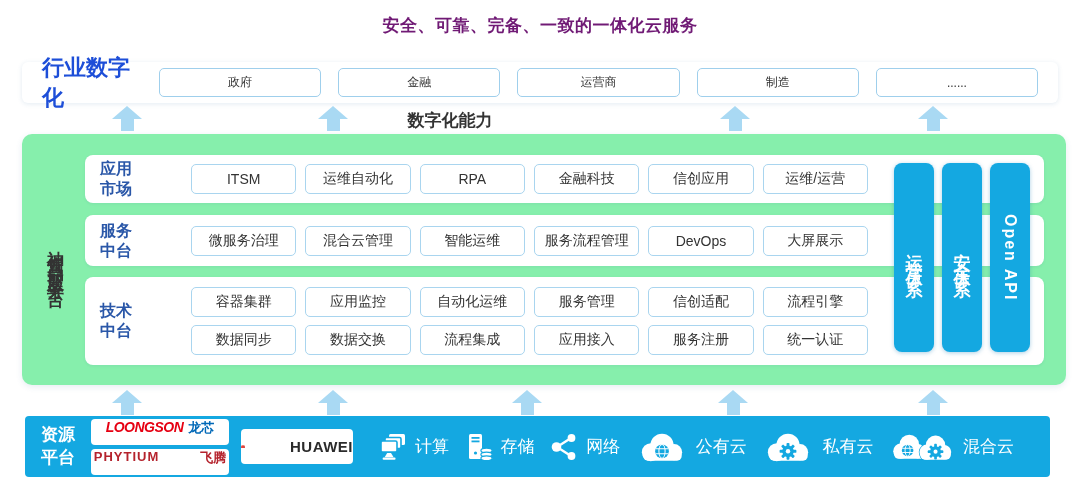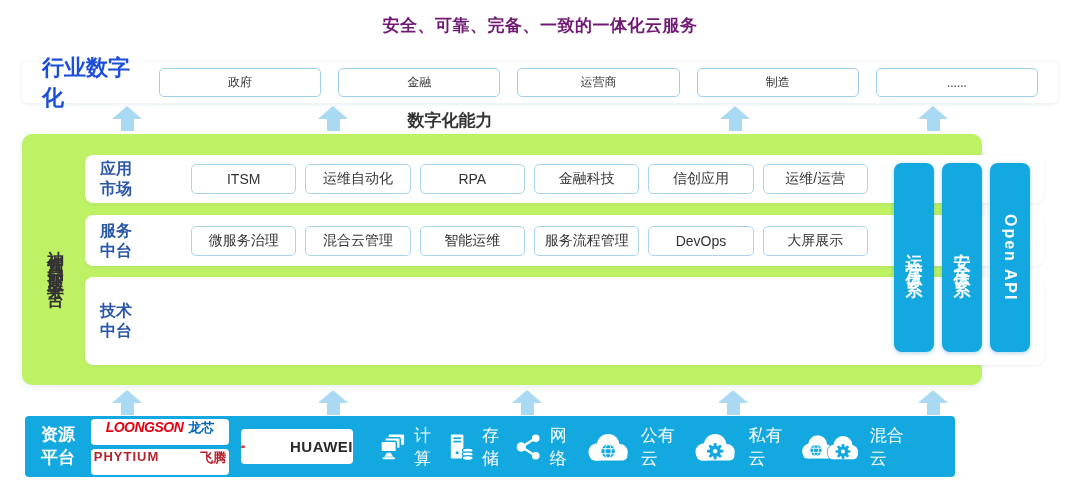--- a/index.html
+++ b/index.html
@@ -24,22 +24,22 @@
   .arr { position:absolute; width:30px; transform:translateX(-50%); }
   .arr .head { width:0; height:0; margin:0 auto;
     border-left:15px solid transparent; border-right:15px solid transparent;
     border-bottom:13px solid #a9d9f3; }
   .arr .stem { width:13px; height:12px; background:#a9d9f3; margin:0 auto; }
 
   .capability-label { position:absolute; left:0; top:109px; width:900px; text-align:center;
     font-size:17px; font-weight:bold; color:#333; pointer-events:none; }
 
   
-  .platform-panel { position:absolute; left:22px; top:134px; width:960px; height:251px;
-    background:#bef264; border-radius:10px; box-shadow:0 2px 6px rgba(60,110,160,.12); }
+  .platform-panel { position:absolute; left:22px; top:134px; width:1044px; height:251px;
+    background:#86efac; border-radius:10px; box-shadow:0 2px 6px rgba(60,110,160,.12); }
   .platform-name { position:absolute; left:22px; top:0; height:100%;
     display:flex; align-items:center; justify-content:center;
     writing-mode:vertical-rl; font-size:17px; font-weight:bold; color:#333;
     letter-spacing:5px; }
   .row { position:absolute; left:63px; width:959px; background:#fff; border-radius:8px;
     box-shadow:0 1px 3px rgba(60,110,160,.10);
     display:flex; align-items:center; padding-right:176px; }
   .row-1 { top:21px;  height:48px; }
   .row-2 { top:81px;  height:51px; }
   .row-3 { top:143px; height:88px; }
@@ -55,21 +55,21 @@
 
   .pillar { position:absolute; top:29px; width:40px; height:189px; background:#14a8e1;
     border-radius:8px; box-shadow:0 1px 4px rgba(20,120,180,.35);
     display:flex; align-items:center; justify-content:center;
     writing-mode:vertical-rl; color:#fff; font-weight:bold; white-space:nowrap; }
   .pillar-cjk { font-size:17px; letter-spacing:9px; }
   .pillar-latin { font-size:16px; letter-spacing:2px; }
   .pillar-1 { left:872px; } .pillar-2 { left:920px; } .pillar-3 { left:968px; }
 
   
-  .resource-bar { position:absolute; left:25px; top:416px; width:930px; height:61px;
+  .resource-bar { position:absolute; left:25px; top:416px; width:1025px; height:61px;
     background:#14a8e1; border-radius:4px; display:flex; align-items:center;
     padding:0 10px 0 16px; }
   .resource-label { flex:0 0 42px; color:#fff; font-size:17px; font-weight:bold;
     line-height:1.35; }
   .vendor-col { display:flex; flex-direction:column; gap:4px; margin-left:8px; }
   .vendor-chip { width:138px; height:26px; background:#fff; border-radius:4px;
     display:flex; align-items:flex-start; justify-content:center; gap:5px; }
   .loongson-en { font-size:14px; font-weight:bold; font-style:italic; color:#e60012;
     letter-spacing:-0.5px; }
   .loongson-cn { font-size:13px; font-weight:bold; color:#0068b7; }
@@ -144,20 +144,38 @@
           <div class="chip">智能运维</div>
           <div class="chip">服务流程管理</div>
           <div class="chip">DevOps</div>
           <div class="chip">大屏展示</div>
         </div>
       </div>
     </div>
 
     <div class="row row-3">
       <div class="row-label"><span class="wrap2">技术中台</span></div>
+      <div class="chips-wrap">
+        <div class="chip-line">
+          <div class="chip">容器集群</div>
+          <div class="chip">应用监控</div>
+          <div class="chip">自动化运维</div>
+          <div class="chip">服务管理</div>
+          <div class="chip">信创适配</div>
+          <div class="chip">流程引擎</div>
+        </div>
+        <div class="chip-line">
+          <div class="chip">数据同步</div>
+          <div class="chip">数据交换</div>
+          <div class="chip">流程集成</div>
+          <div class="chip">应用接入</div>
+          <div class="chip">服务注册</div>
+          <div class="chip">统一认证</div>
+        </div>
+      </div>
     </div>
 
     <div class="pillar pillar-cjk pillar-1">运营体系</div>
     <div class="pillar pillar-cjk pillar-2">安全体系</div>
     <div class="pillar pillar-latin pillar-3">Open API</div>
   </div>
 
   <div class="arr" style="left:127px;top:390px">
       <div class="head"></div>
       <div class="stem"></div>

